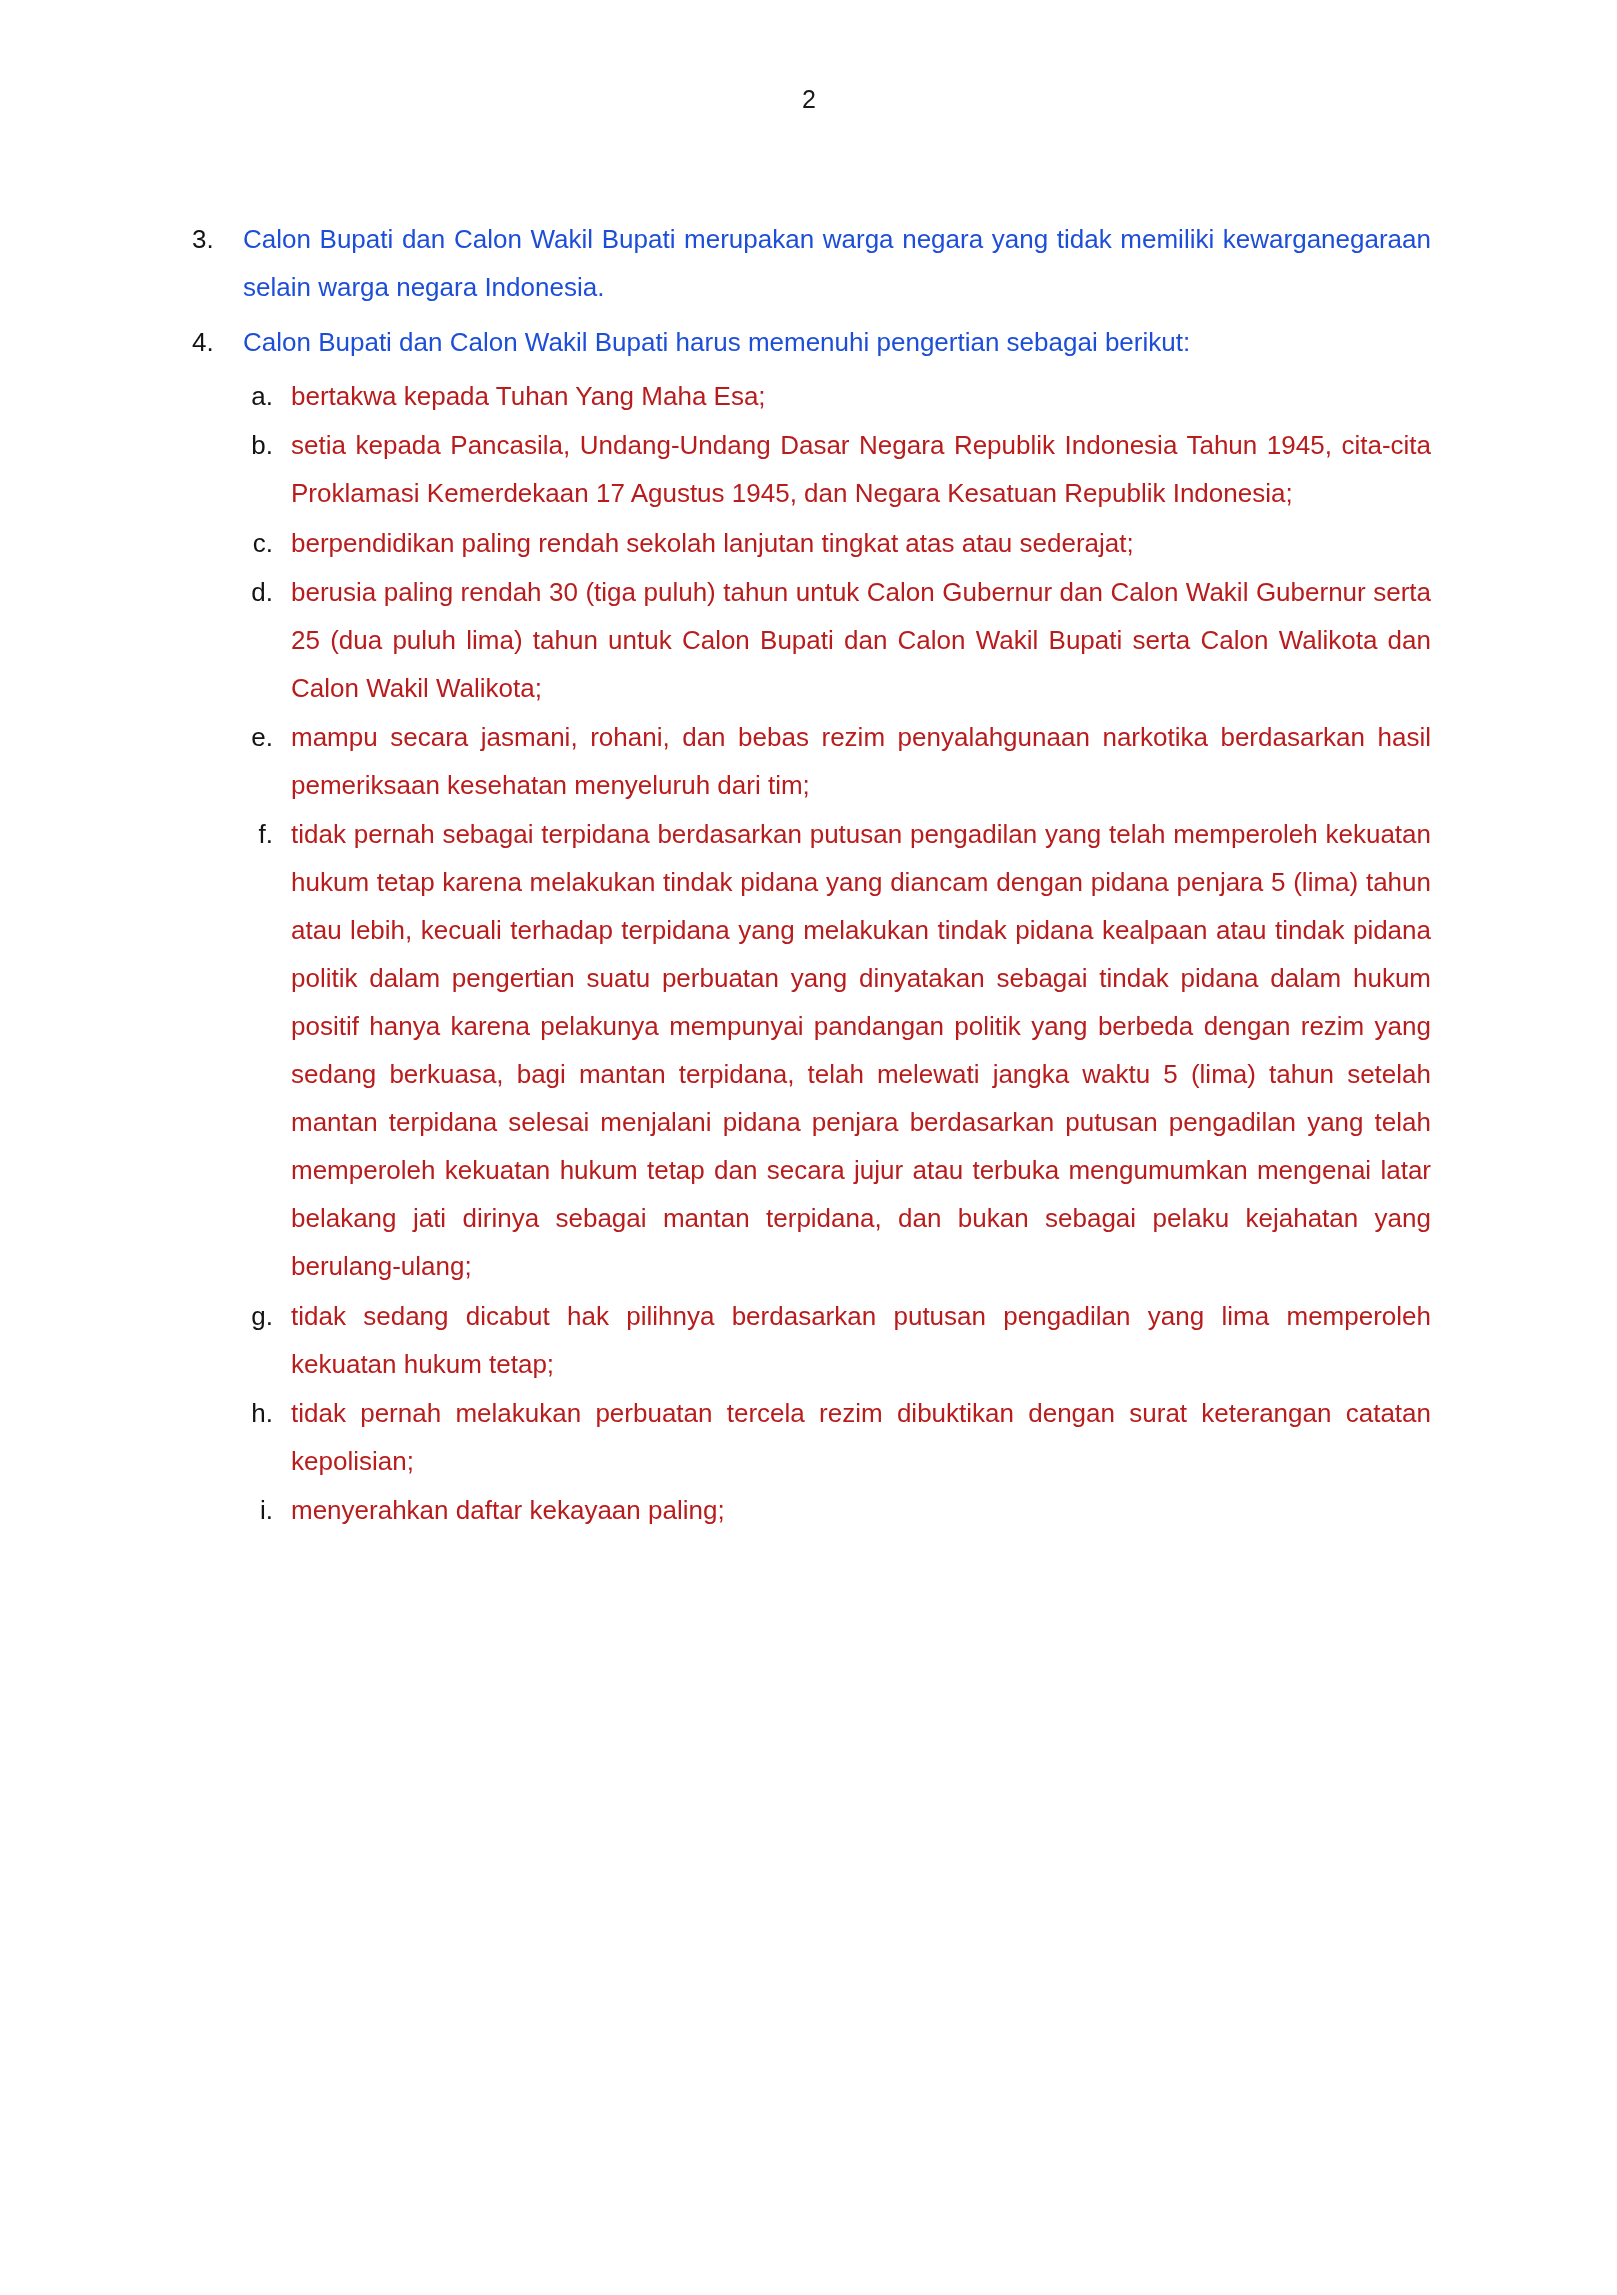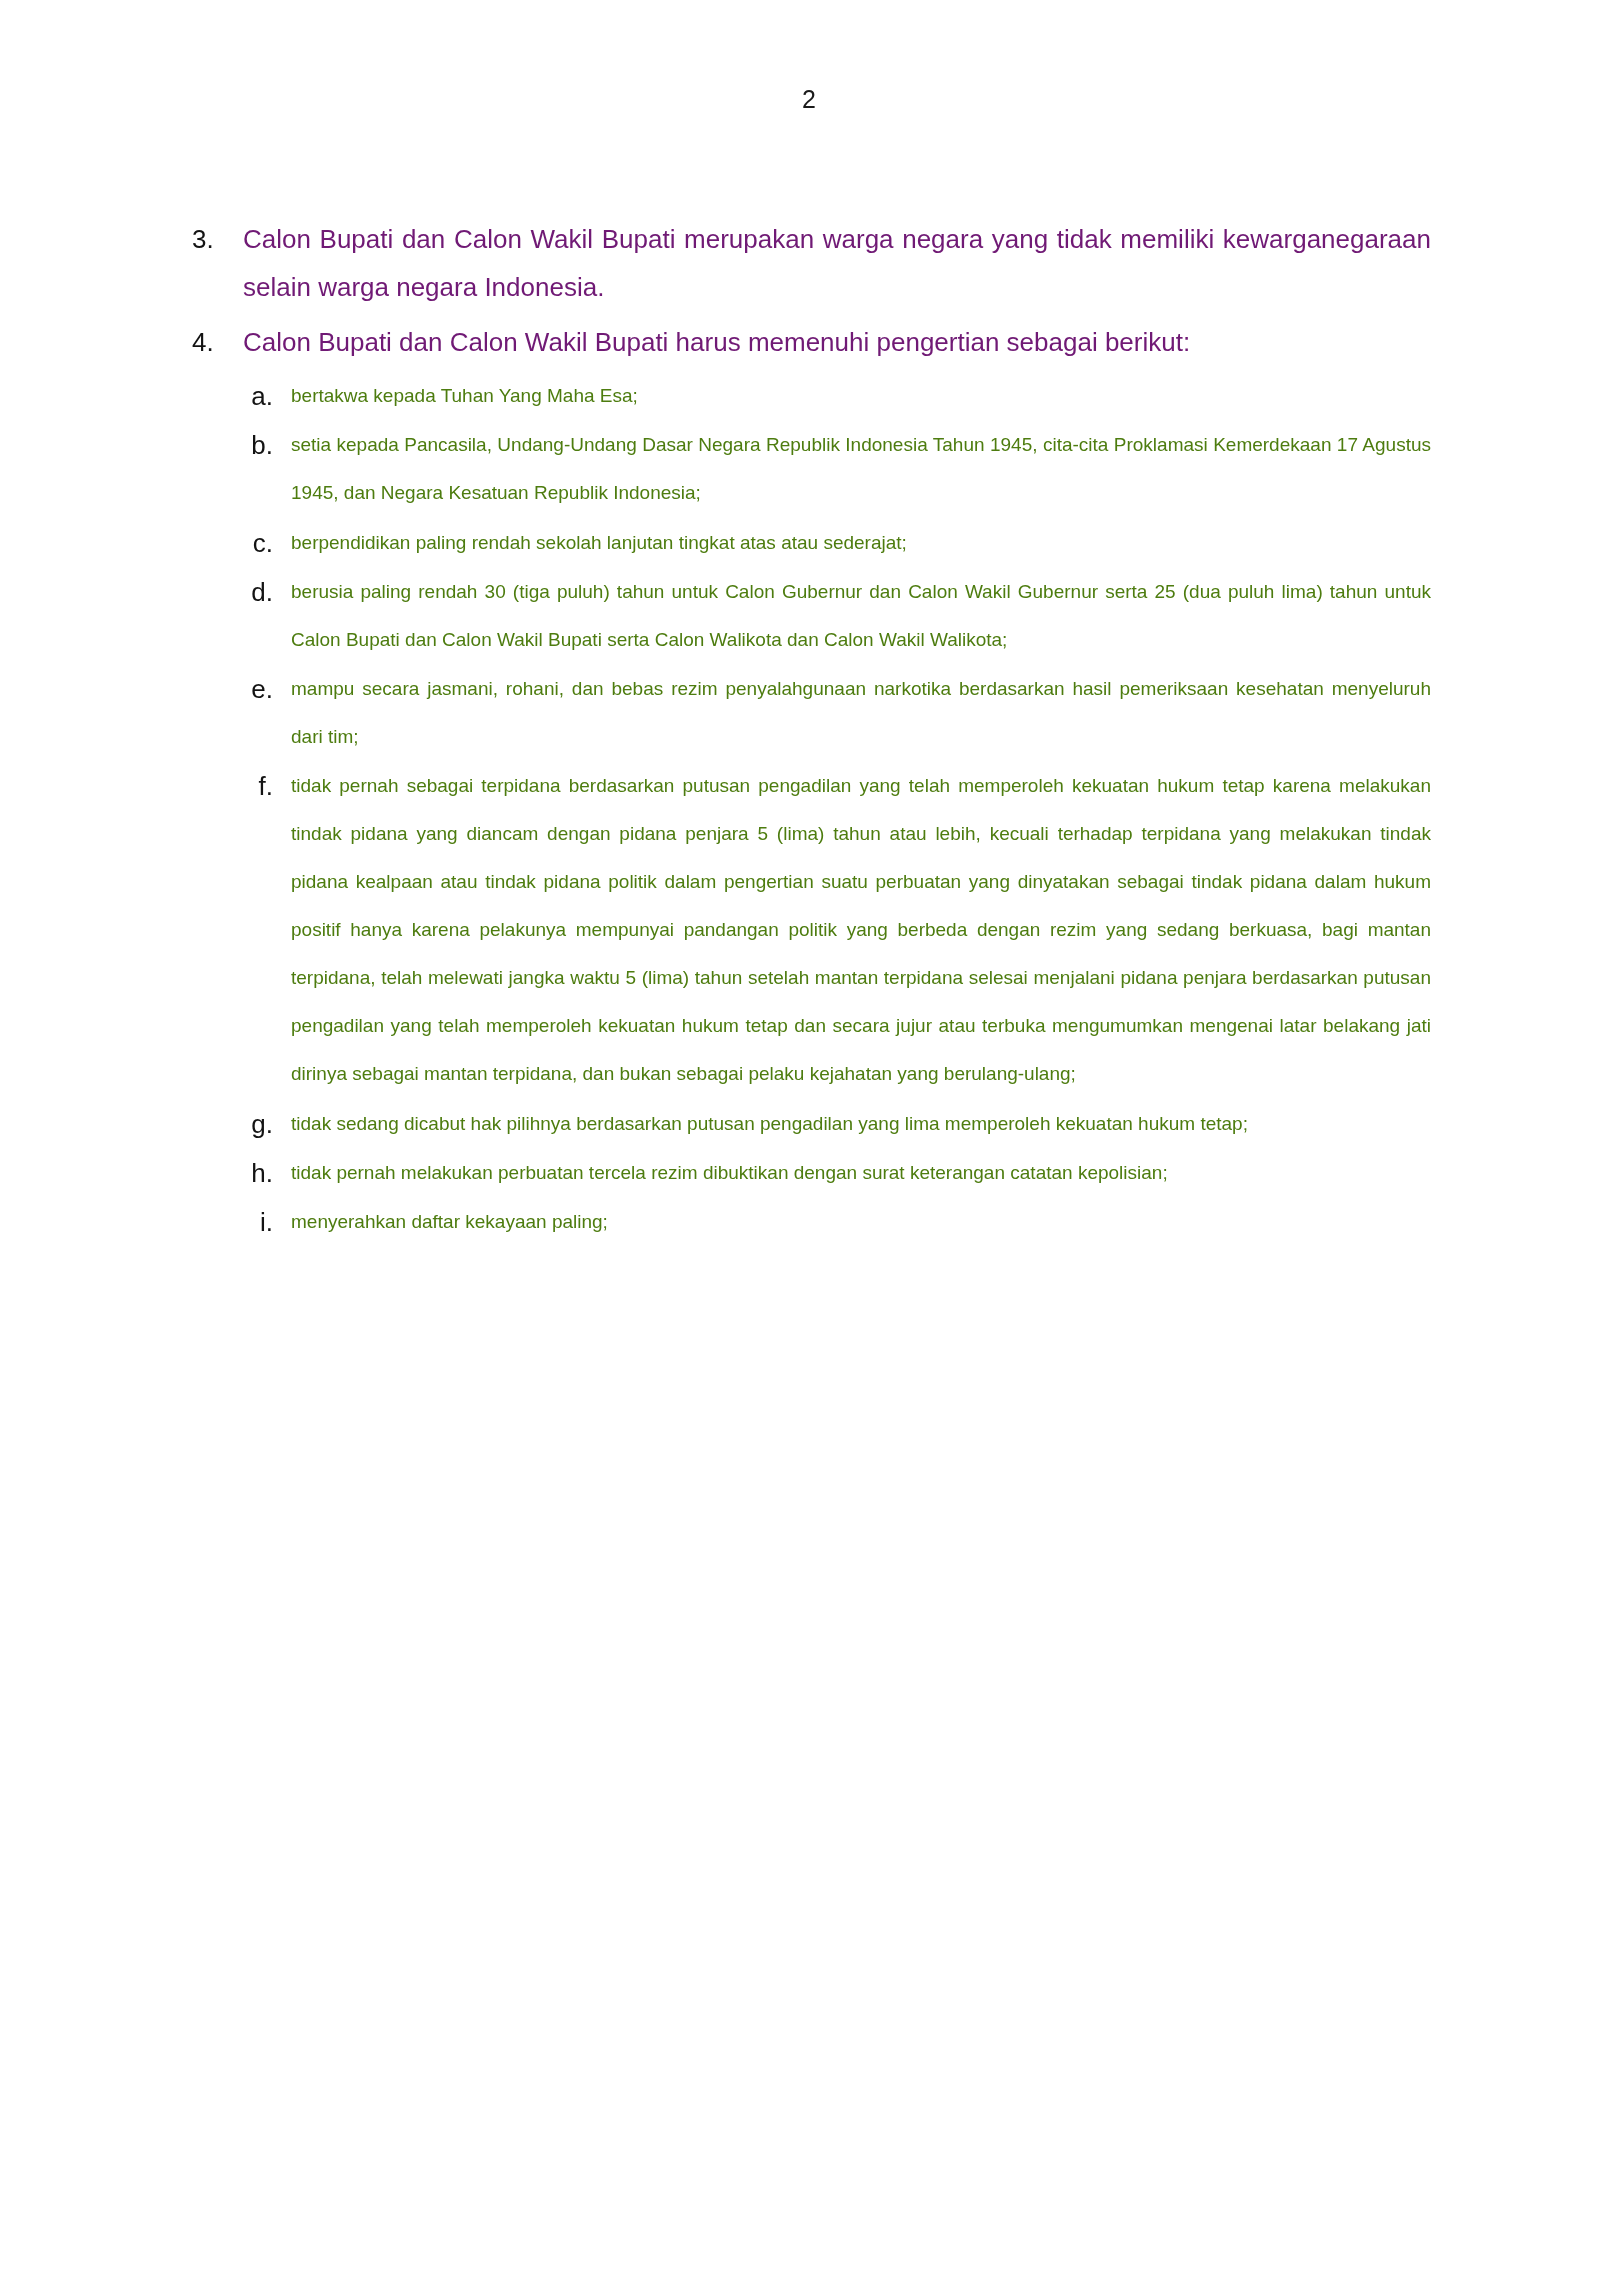--- a/index.html
+++ b/index.html
@@ -49,21 +49,21 @@
     font-size: 26px;
     line-height: 48px;
     color: #131313;
   }
   .num-body {
     flex: 1 1 auto;
     font-size: 26px;
     line-height: 48px;
     text-align: justify;
     text-justify: inter-word;
-    color: #701a75;
+    color: #1d4ed8;
   }
   
   .letter-list {
     margin-top: 3.9px;
     margin-left: 51px;
   }
   .letter-item {
     display: flex;
     align-items: flex-start;
     margin-bottom: 1.3px;
@@ -73,25 +73,25 @@
     flex: 0 0 48px;
     text-align: right;
     padding-right: 18px;
     box-sizing: border-box;
     font-size: 26px;
     line-height: 48px;
     color: #131313;
   }
   .letter-body {
     flex: 1 1 auto;
-    font-size: 19px;
+    font-size: 26px;
     line-height: 48px;
     text-align: justify;
     text-justify: inter-word;
-    color: #4d7c0f;
+    color: #b91c1c;
     hyphens: none;
   }
   .letter-body.nojustify {
     text-align: left;
   }
   
 </style>
 </head>
 <body>
 

